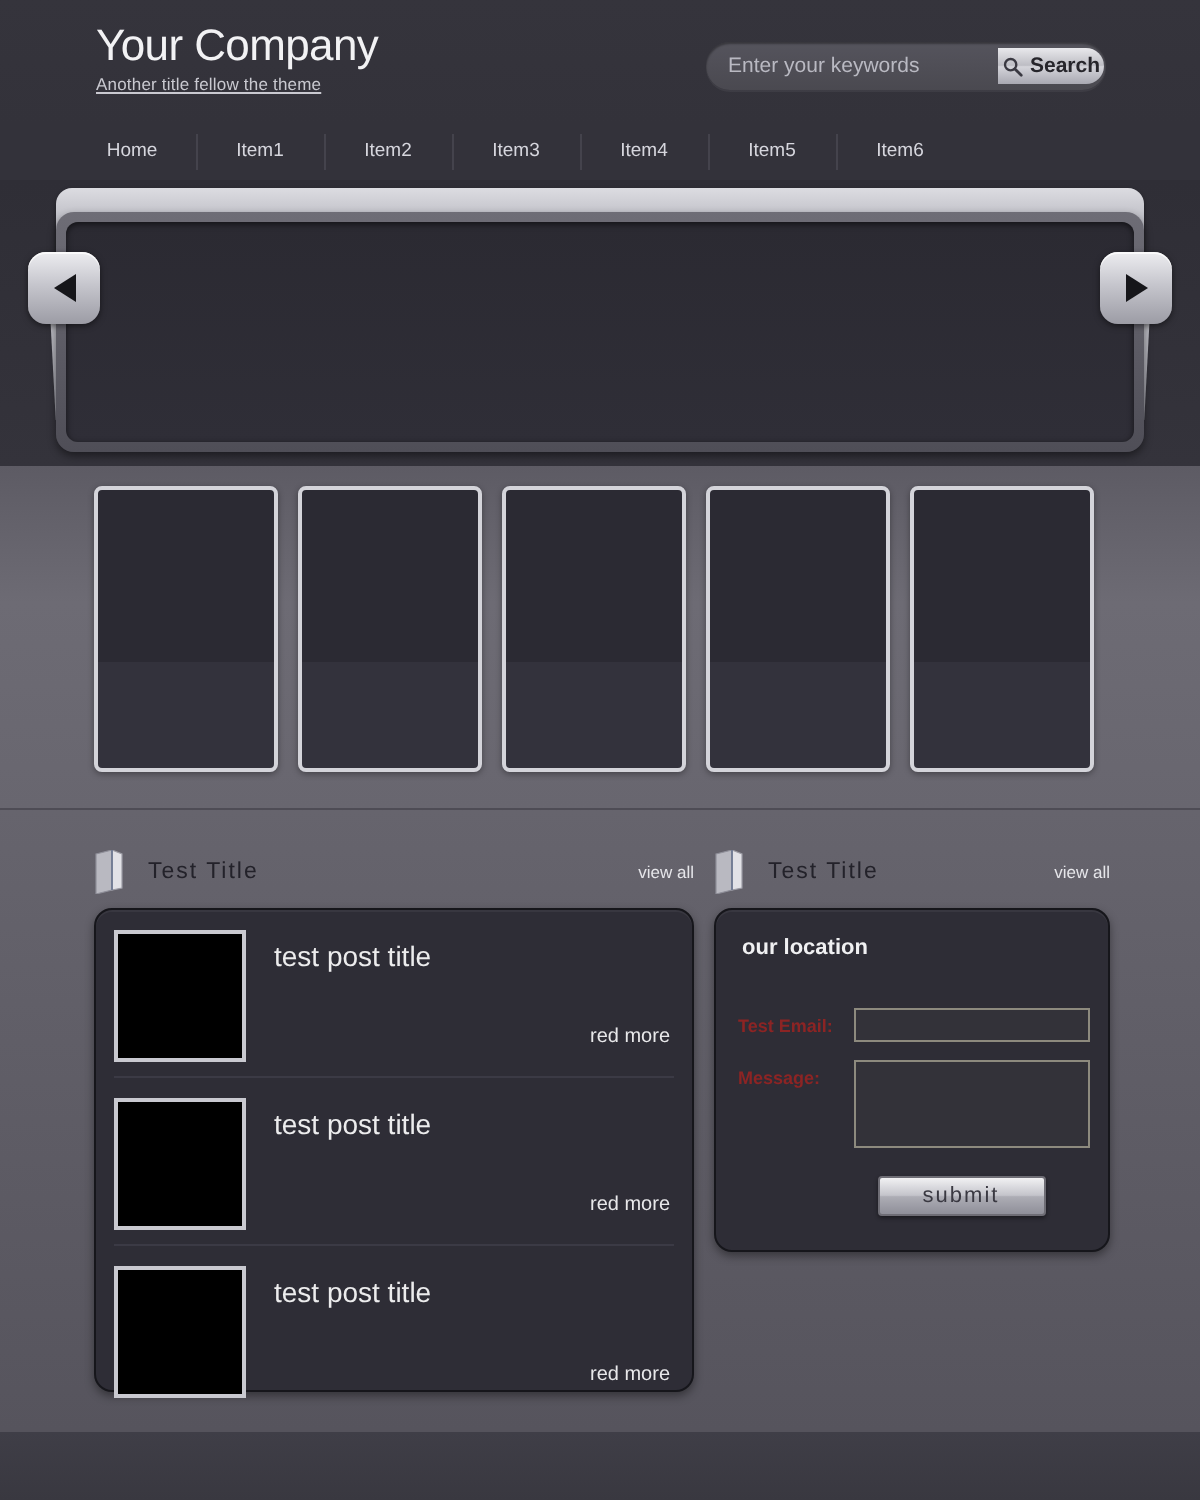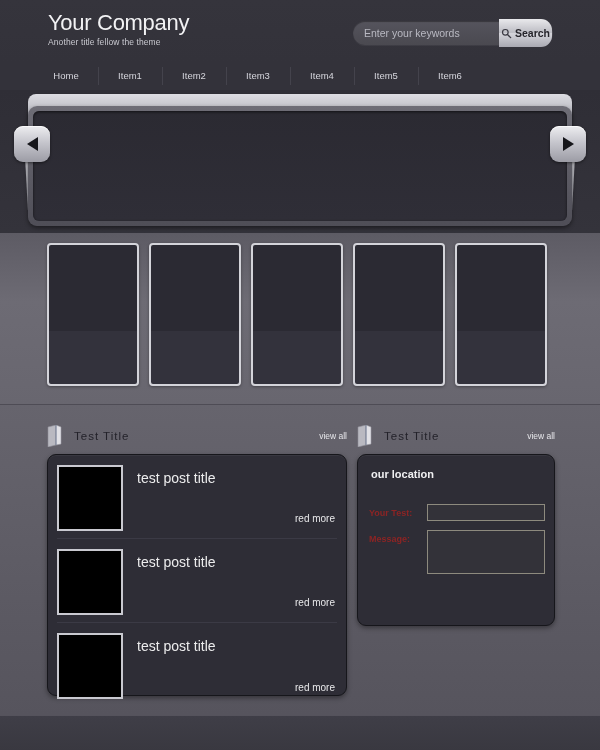--- a/index.html
+++ b/index.html
@@ -16,38 +16,38 @@
     position: absolute; top: 0; left: 0; width: 600px; height: 62px;
     background: linear-gradient(180deg, #35343c 0%, #33323a 100%);
   }
   .brand { position: absolute; left: 48px; top: 11px; }
   .brand-title {
     font-size: 22px; font-weight: normal; color: #f2f2f4;
     letter-spacing: -0.3px; line-height: 24px;
   }
   .brand-sub {
     font-size: 8.5px; color: #c9c9d0; line-height: 12px;
-    margin-top: 1px; letter-spacing: 0.1px;
+    margin-top: 1px; letter-spacing: 0.1px; text-decoration: underline;
   }
   .search-wrap {
     position: absolute; right: 47px; top: 21px;
     width: 200px; height: 24px;
     background: linear-gradient(180deg,#55545d 0%, #4a4950 100%);
     border-radius: 12px;
     box-shadow: inset 0 1px 1px rgba(0,0,0,.35), 0 1px 0 rgba(255,255,255,.05);
     display: flex; align-items: center;
   }
   .search-input {
     flex: 1; height: 22px; border: 0; outline: 0; background: transparent;
     color: #c7c7cf; font-size: 10.5px; padding-left: 11px;
     font-family: "Liberation Sans", sans-serif;
   }
   .search-input::placeholder { color: #b9b9c2; }
   .search-btn {
-    width: 66px; height: 28px; margin-right: 1px;
+    width: 66px; height: 18px; margin-right: 1px;
     border: 0; cursor: pointer; border-radius: 0 11px 11px 0;
     background: linear-gradient(180deg,#e9e9ec 0%, #bdbdc4 48%, #d4d4da 52%, #a9a9b2 100%);
     color: #26252b; font-size: 10.5px; font-weight: bold;
     display: flex; align-items: center; justify-content: center; gap: 3px;
     font-family: "Liberation Sans", sans-serif;
   }
   .mag { width: 11px; height: 11px; flex: 0 0 auto; }
 
   
   .nav {
@@ -305,27 +305,30 @@
           <div class="post-title">test post title</div>
           <a class="read-more" href="#">red more</a>
         </div>
       </div>
     </div>
 
     <div class="panel location">
       <div class="loc-title">our location</div>
       <div class="form">
         <div class="form-row">
-          <span class="form-label">Your Test:</span>
+          <span class="form-label">Test Email:</span>
           <input class="field" type="text" style="">
         </div>
         <div class="form-row">
           <span class="form-label">Message:</span>
           <textarea class="field msg" style=""></textarea>
         </div>
+        <div class="submit-wrap">
+          <button class="submit-btn">submit</button>
+        </div>
       </div>
     </div>
 
   </div>
 
   <div class="footer"></div>
 
 </div>
 
 </body></html>

